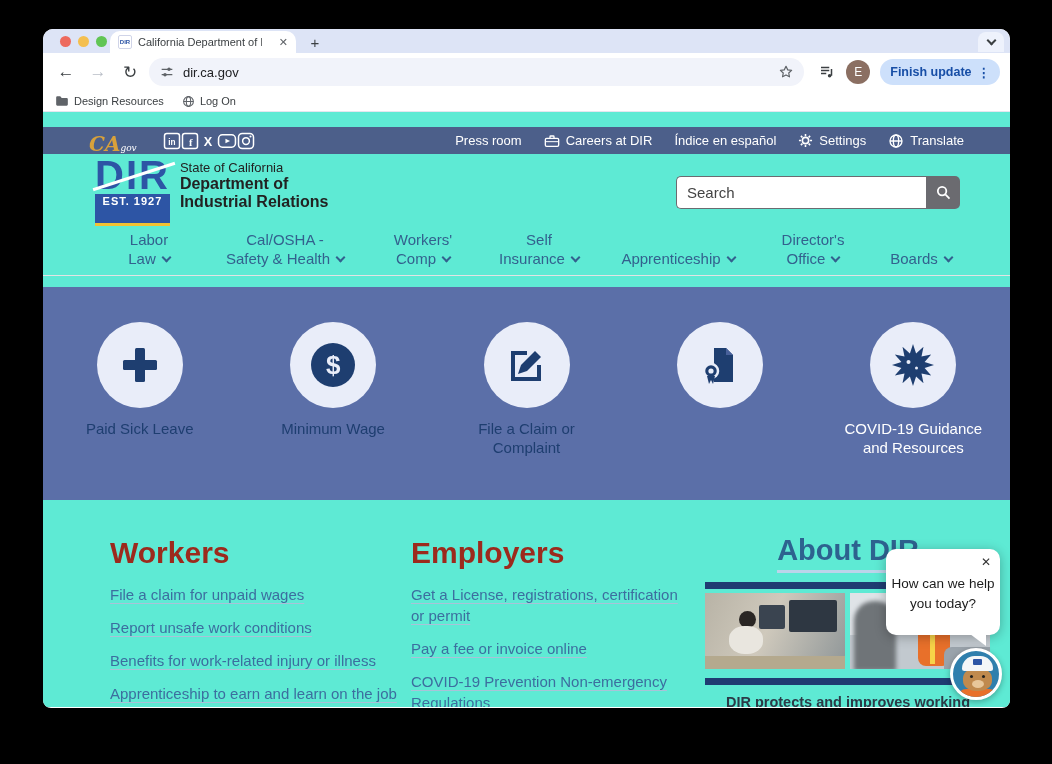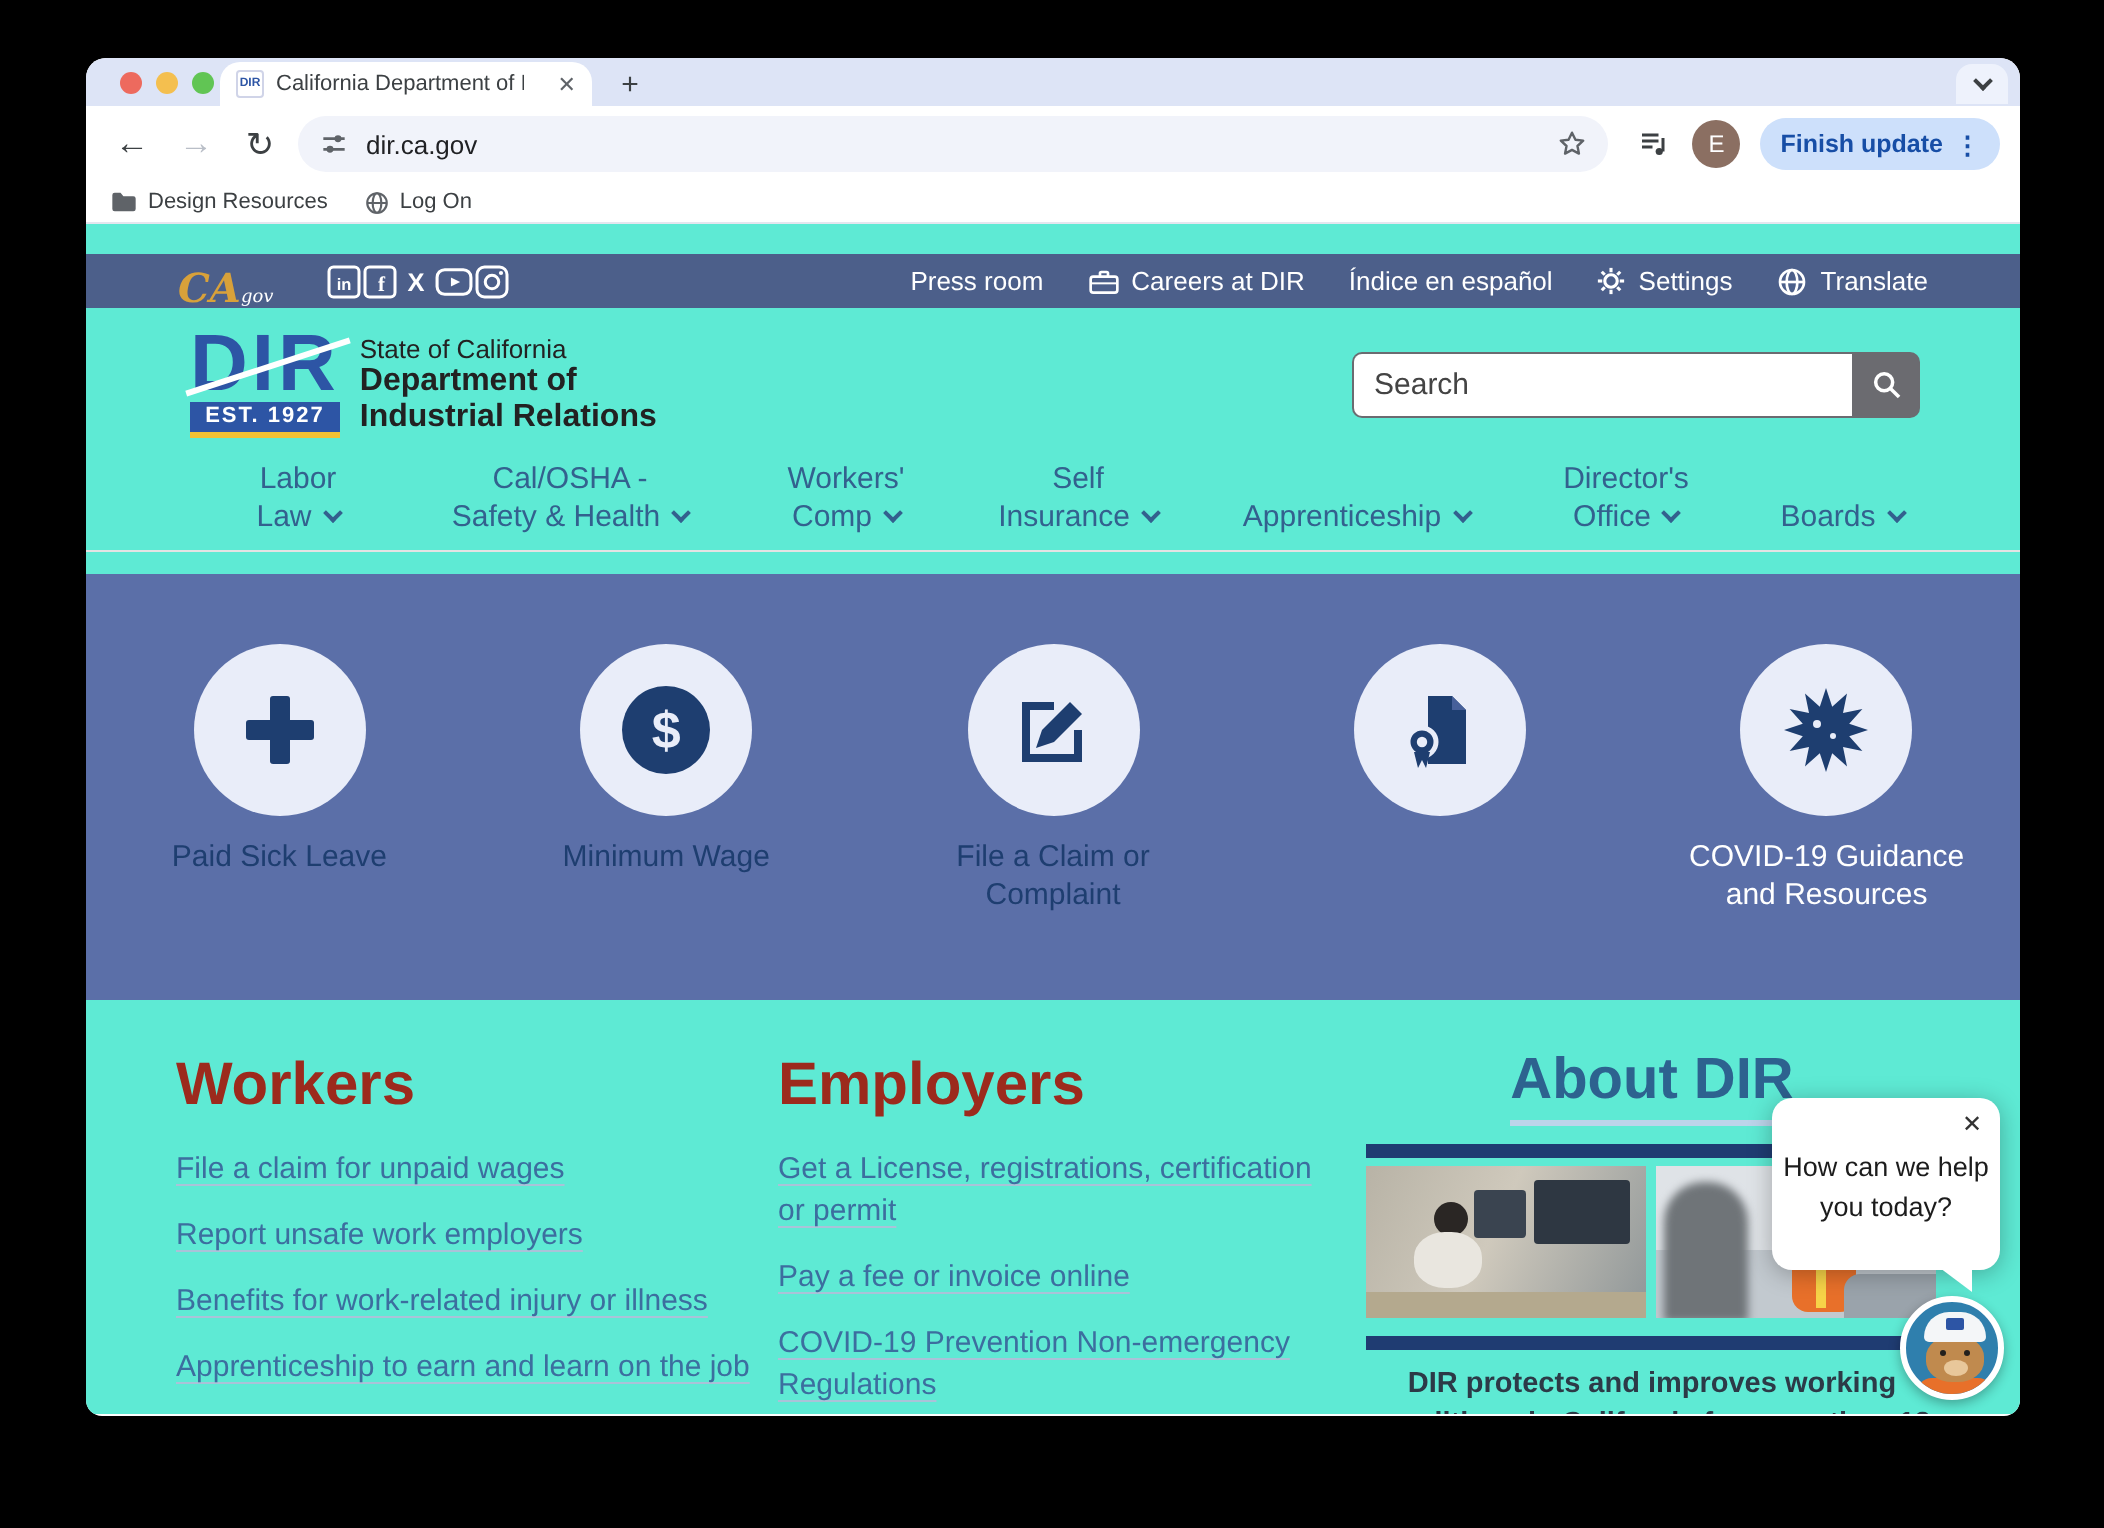--- a/index.html
+++ b/index.html
@@ -55,21 +55,21 @@
   .util-links { margin-left:auto; display:flex; align-items:center; gap:22px; }
   .util-link { display:flex; align-items:center; gap:6px; color:#fff; font-size:13px;justify-content:flex-end; }
 
   .masthead { height:76px; display:flex; align-items:center; padding:0 50px 0 52px; }
   .dirlogo { display:flex; gap:10px; align-items:flex-start; }
   .dir-mark { position:relative; }
   .dir-acronym { color:#2d55a5; font-size:40px; font-weight:bold; letter-spacing:2px; line-height:.85;
                  font-family:"Liberation Sans", sans-serif; position:relative; }
   .dir-slash { position:absolute; left:-4px; top:17px; width:86px; height:3px; background:#fff; transform:rotate(-18deg); }
   .dir-est { background:#2d55a5; color:#fff; font-size:11px; font-weight:bold; letter-spacing:1px;
-             text-align:center; padding:1px 4px 2px; margin-top:2px; }
+             text-align:center; padding:1px 4px 16px; margin-top:2px; }
   .dir-est-bar { height:3px; background:#f2c233; }
   .agency { padding-top:2px; }
   .agency .l1 { font-size:13px; color:#222; }
   .agency .l2, .agency .l3 { font-size:16px; font-weight:bold; color:#222; line-height:1.15; }
   .searchbox { margin-left:auto; display:flex; }
   .searchbox input { width:250px; height:33px; border:1.5px solid #6b6b70; border-right:none;
                      border-radius:5px 0 0 5px; font-size:15px; padding:0 10px; color:#222; outline:none; }
   .searchbox input::placeholder { color:#444; }
   .search-btn { width:34px; height:33px; background:#6b6b70; border:none; border-radius:0 5px 5px 0;
                 display:flex; align-items:center; justify-content:center; }
@@ -85,21 +85,21 @@
   .band { margin-top:11px; height:213px; background:#5b6fa8; display:flex; }
   .ql { flex:1; text-align:center; padding-top:35px; }
   .ql-circle { width:86px; height:86px; border-radius:50%; background:#e9edf9; margin:0 auto;
                display:flex; align-items:center; justify-content:center; }
   .ql-label { margin-top:12px; font-size:15px; line-height:1.25; max-width:160px; margin-left:auto; margin-right:auto; }
   .ql-label.navy { color:#1e3e70; } .ql-label.white { color:#fff; }
   .dollar-circle { width:44px; height:44px; border-radius:50%; background:#1e3e70; color:#e9edf9;
                    font-size:26px; font-weight:bold; display:flex; align-items:center; justify-content:center; }
 
   .footer { position:relative; height:222px; }
-  .fcol { position:absolute; top:0; }
+  .fcol { position:absolute; top:10px;margin-left:22px; }
   .col-workers { left:45px; width:322px; }
   .col-employers { left:346px; width:276px; }
   .col-about { left:640px; width:286px; }
   .fhead { font-size:30px; font-weight:bold; color:#9c2a1d; margin:26px 0 14px; }
   .flink { display:block; font-size:15px; color:#3c6e9f; line-height:1.4; margin-bottom:12px;
            text-decoration:underline; text-decoration-color:#a9c2d8; text-underline-offset:3px; }
   .about-head { font-size:29px; font-weight:bold; color:#2d628f; text-align:center; margin-top:24px; }
   .about-head span { display:inline-block; border-bottom:3px solid #bcd4ea; padding-bottom:3px; }
   .navy-bar { height:7px; background:#1f3c72; margin-top:9px; }
   .photos { display:flex; gap:5px; margin:4px 0; }
@@ -385,21 +385,21 @@
           </svg>
         </div>
         <div class="ql-label white">COVID-19 Guidance and Resources</div>
       </div>
     </div>
 
     <div class="footer">
       <div class="fcol col-workers">
         <div class="fhead">Workers</div>
         <a class="flink">File a claim for unpaid wages</a>
-        <a class="flink">Report unsafe work employers</a>
+        <a class="flink">Report unsafe work conditions</a>
         <a class="flink">Benefits for work-related injury or illness</a>
         <a class="flink">Apprenticeship to earn and learn on the job</a>
         <a class="flink">Electrician Certification and other registrations</a>
       </div>
       <div class="fcol col-employers">
         <div class="fhead">Employers</div>
         <a class="flink">Get a License, registrations, certification or permit</a>
         <a class="flink">Pay a fee or invoice online</a>
         <a class="flink">COVID-19 Prevention Non-emergency Regulations</a>
 

